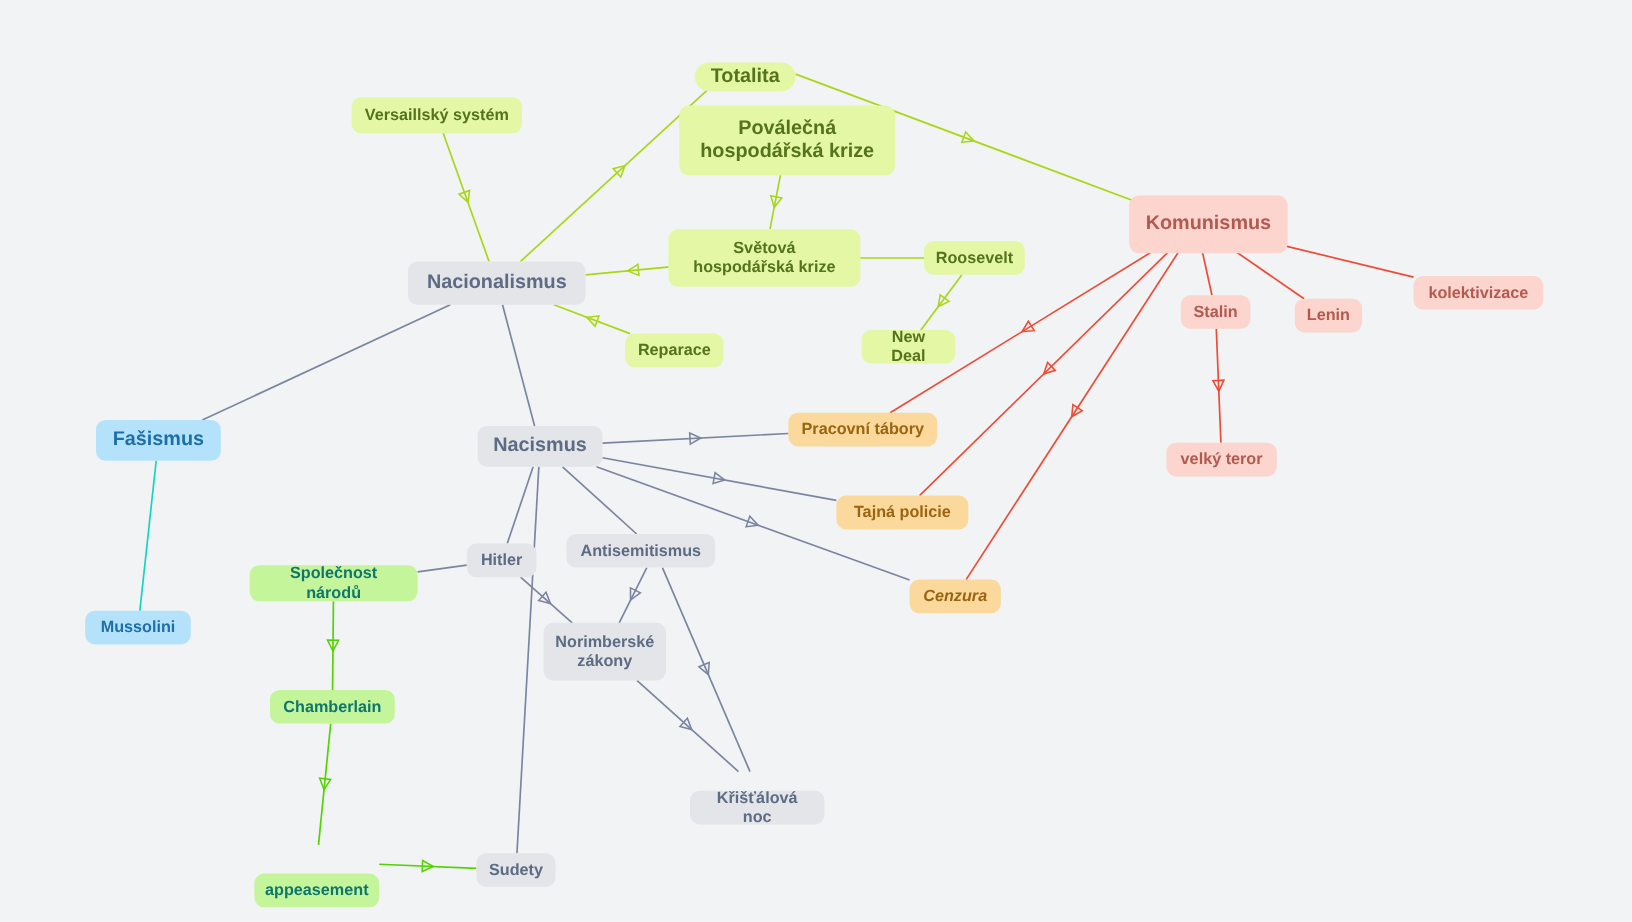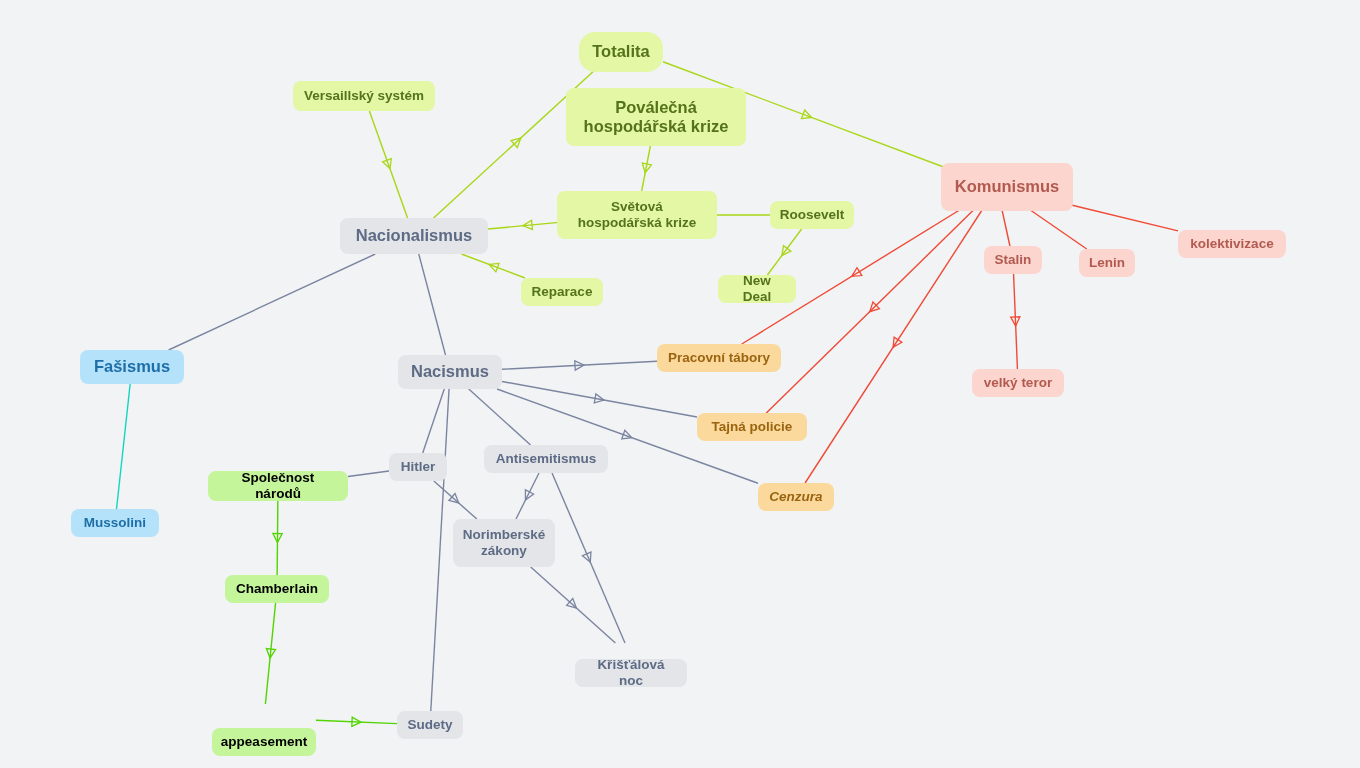--- a/index.html
+++ b/index.html
@@ -35,21 +35,21 @@
     line-height: 1.18;
     white-space: pre-line;
     padding: 5px 10px;
     transform: translate(-50%, -50%);
     user-select: none;
   }
   .sz-lg  { font-size: 16.5px; }
   .sz-md  { font-size: 13.5px; }
 
   .th-green  { background: #e3f7a4; color: #55731a; }
-  .th-green2 { background: #c4f59a; color: #000000; }
+  .th-green2 { background: #c4f59a; color: #0f766e; }
   .th-gray   { background: #e3e5e8; color: #5d6b85; }
   .th-red    { background: #fbd5ce; color: #b35a50; }
   .th-orange { background: #fbd99c; color: #9a6410; }
   .th-blue   { background: #b5e2fb; color: #1e6fa8; }
 </style>
 </head>
 <body>
 
 <div id="canvas">
   <svg id="edge-layer" viewBox="0 0 1360 768" xmlns="http://www.w3.org/2000/svg">
@@ -165,21 +165,21 @@
       <g>
         <line x1="275.5891472868217" y1="603" x2="265.4108527131783" y2="704" stroke="#52d400" stroke-width="1.4"></line>
         <polygon points="266.37438458433155,648.561447839498 270.0487969680004,657.9773223944579 275.5280214796677,649.4839073715862" fill="none" stroke="#52d400" stroke-width="1.3" stroke-linejoin="miter"></polygon>
       </g>
       <g>
         <line x1="316" y1="720.1927710843373" x2="397" y2="723.6084337349398" stroke="#52d400" stroke-width="1.4"></line>
         <polygon points="351.81019194599514,726.3069274562723 360.996004384422,722.0901929559697 352.19779928516084,717.1150962703429" fill="none" stroke="#52d400" stroke-width="1.3" stroke-linejoin="miter"></polygon>
       </g>
     </svg>
   <div id="node-layer">
-      <div class="node th-green sz-lg" style="left: 621px; top: 52px; width: 84px; height: 40px; border-radius: 16px;">Totalita</div>
+      <div class="node th-green sz-lg" style="left: 621px; top: 64px; width: 84px; height: 24px; border-radius: 16px;">Totalita</div>
       <div class="node th-green sz-md" style="left: 364px; top: 96px; width: 142px; height: 30px;">Versaillský systém</div>
       <div class="node th-green sz-lg" style="left: 656px; top: 117px; width: 180px; height: 58px;">Poválečná
 hospodářská krize</div>
       <div class="node th-green sz-md" style="left: 637px; top: 215px; width: 160px; height: 48px;">Světová
 hospodářská krize</div>
       <div class="node th-green sz-md" style="left: 812px; top: 215px; width: 84px; height: 28px;">Roosevelt</div>
       <div class="node th-green sz-md" style="left: 757px; top: 289px; width: 78px; height: 28px;">New Deal</div>
       <div class="node th-green sz-md" style="left: 562px; top: 292px; width: 82px; height: 28px;">Reparace</div>
       <div class="node th-gray sz-lg" style="left: 414px; top: 236px; width: 148px; height: 36px;">Nacionalismus</div>
       <div class="node th-red sz-lg" style="left: 1007px; top: 187px; width: 132px; height: 48px;">Komunismus</div>
@@ -187,21 +187,21 @@
       <div class="node th-red sz-md" style="left: 1107px; top: 263px; width: 56px; height: 28px;">Lenin</div>
       <div class="node th-red sz-md" style="left: 1013px; top: 260px; width: 58px; height: 28px;">Stalin</div>
       <div class="node th-red sz-md" style="left: 1018px; top: 383px; width: 92px; height: 28px;">velký teror</div>
       <div class="node th-blue sz-lg" style="left: 132px; top: 367px; width: 104px; height: 34px;">Fašismus</div>
       <div class="node th-blue sz-md" style="left: 115px; top: 523px; width: 88px; height: 28px;">Mussolini</div>
       <div class="node th-gray sz-lg" style="left: 450px; top: 372px; width: 104px; height: 34px;">Nacismus</div>
       <div class="node th-orange sz-md" style="left: 719px; top: 358px; width: 124px; height: 28px;">Pracovní tábory</div>
       <div class="node th-orange sz-md" style="left: 752px; top: 427px; width: 110px; height: 28px;">Tajná policie</div>
       <div class="node th-orange sz-md" style="left: 796px; top: 497px; width: 76px; height: 28px; font-style: italic;">Cenzura</div>
       <div class="node th-gray sz-md" style="left: 418px; top: 467px; width: 58px; height: 28px;">Hitler</div>
-      <div class="node th-gray sz-md" style="left: 546px; top: 459px; width: 124px; height: 28px;">Antisemitismus</div>
+      <div class="node th-gray sz-md" style="left: 534px; top: 459px; width: 124px; height: 28px;">Antisemitismus</div>
       <div class="node th-gray sz-md" style="left: 504px; top: 543px; width: 102px; height: 48px;">Norimberské
 zákony</div>
       <div class="node th-gray sz-md" style="left: 631px; top: 657px; width: 112px; height: 28px; margin-top: 16px;">Křišťálová noc</div>
       <div class="node th-green2 sz-md" style="left: 278px; top: 486px; width: 140px; height: 30px;">Společnost národů</div>
       <div class="node th-green2 sz-md" style="left: 277px; top: 589px; width: 104px; height: 28px;">Chamberlain</div>
       <div class="node th-green2 sz-md" style="left: 264px; top: 718px; width: 104px; height: 28px; margin-top: 24px;">appeasement</div>
       <div class="node th-gray sz-md" style="left: 430px; top: 725px; width: 66px; height: 28px;">Sudety</div>
     </div>
 </div>
 

